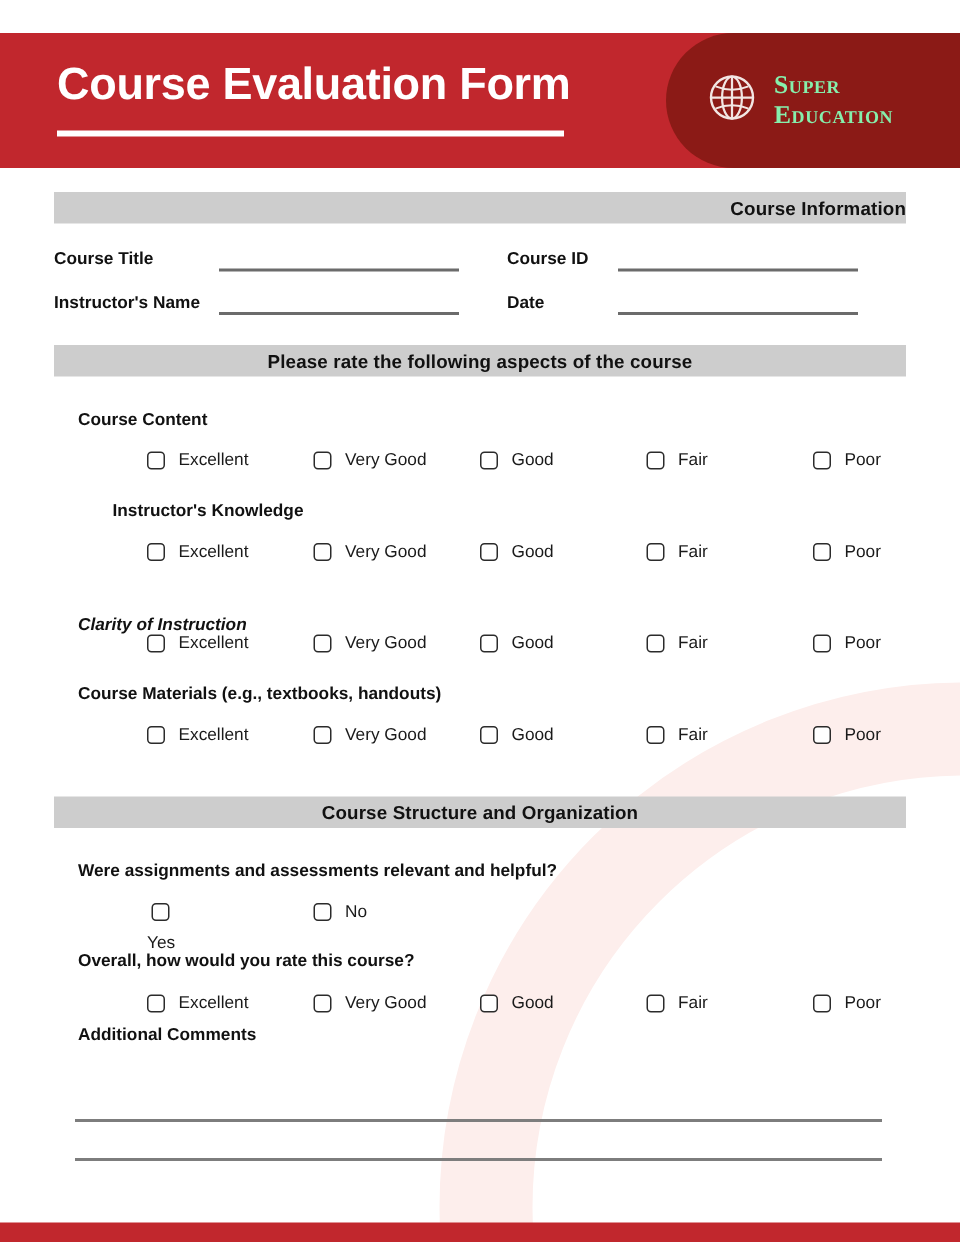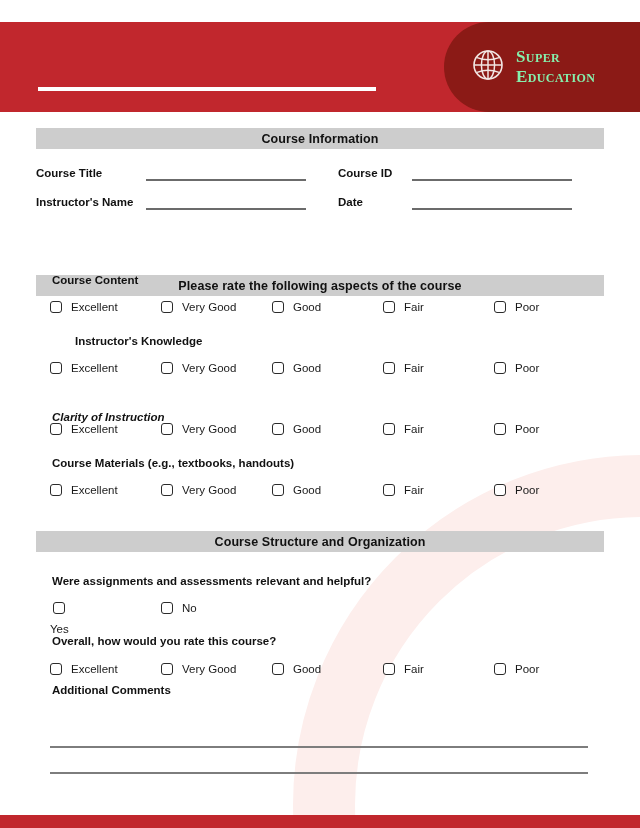--- a/index.html
+++ b/index.html
@@ -132,20 +132,21 @@
     font-weight: bold;
     color: #111111;
     white-space: nowrap;
   }
   .opt {
     position: absolute;
     display: flex;
     align-items: center;
     gap: 9px;
     white-space: nowrap;
+    margin-left: 48px;
   }
   .checkbox {
     width: 12px; height: 12px;
     border: 1.6px solid #2b2b2b;
     border-radius: 3px;
     background: #ffffff;
     flex: 0 0 auto;
   }
   .opt-label {
     font-size: 11.5px;
@@ -171,20 +172,21 @@
   }
 </style>
 </head>
 <body>
 
 <div class="deco-layer">
   <div class="deco-arc"></div>
 </div>
 
 <div class="header">
+  <div class="header-title">Course Evaluation Form</div>
   <div class="header-rule"></div>
 
   <div class="logo-panel">
     <span class="globe-icon">
       <svg width="32" height="32" viewBox="0 0 32 32">
         <circle cx="16" cy="16" r="14" fill="none" stroke="#f2e6e3" stroke-width="1.6"></circle>
         <ellipse cx="16" cy="16" rx="6.6" ry="14" fill="none" stroke="#f2e6e3" stroke-width="1.5"></ellipse>
         <line x1="16" y1="2" x2="16" y2="30" stroke="#f2e6e3" stroke-width="1.5"></line>
         <line x1="2" y1="16" x2="30" y2="16" stroke="#f2e6e3" stroke-width="1.5"></line>
         <path d="M5.0 8.6 Q16 13.0 27.0 8.6" fill="none" stroke="#f2e6e3" stroke-width="1.4"></path>
@@ -193,37 +195,37 @@
     </span>
     <span class="logo-text">
       <span class="logo-line">Super</span>
       <span class="logo-line">Education</span>
     </span>
   </div>
 </div>
 
 <div class="sheet">
 
-  <div class="section-bar" style="top:16px;">
+  <div class="section-bar" style="top:16px;justify-content:flex-end;">
     <span>Course Information</span>
   </div>
 
   <div class="field-label" style="left:36px; top:55px;">Course Title</div>
   <div class="field-line" style="left:146px; top:67px; width:160px;"></div>
 
   <div class="field-label" style="left:338px; top:55px;">Course ID</div>
   <div class="field-line" style="left:412px; top:67px; width:160px;"></div>
 
   <div class="field-label" style="left:36px; top:84px;">Instructor's Name</div>
   <div class="field-line" style="left:146px; top:96px; width:160px;"></div>
 
   <div class="field-label" style="left:338px; top:84px;">Date</div>
   <div class="field-line" style="left:412px; top:96px; width:160px;"></div>
 
-  <div class="section-bar" style="top:118px;margin-top:45px;">
+  <div class="section-bar" style="top:118px;">
     <span>Please rate the following aspects of the course</span>
   </div>
 
   <div class="q-label" style="top:162px;">Course Content</div>
   <div class="opt" style="left:50px;  top:189px;">
       <span class="checkbox"></span>
       <span class="opt-label">Excellent</span>
     </div>
   <div class="opt" style="left:161px; top:189px;">
       <span class="checkbox"></span>

